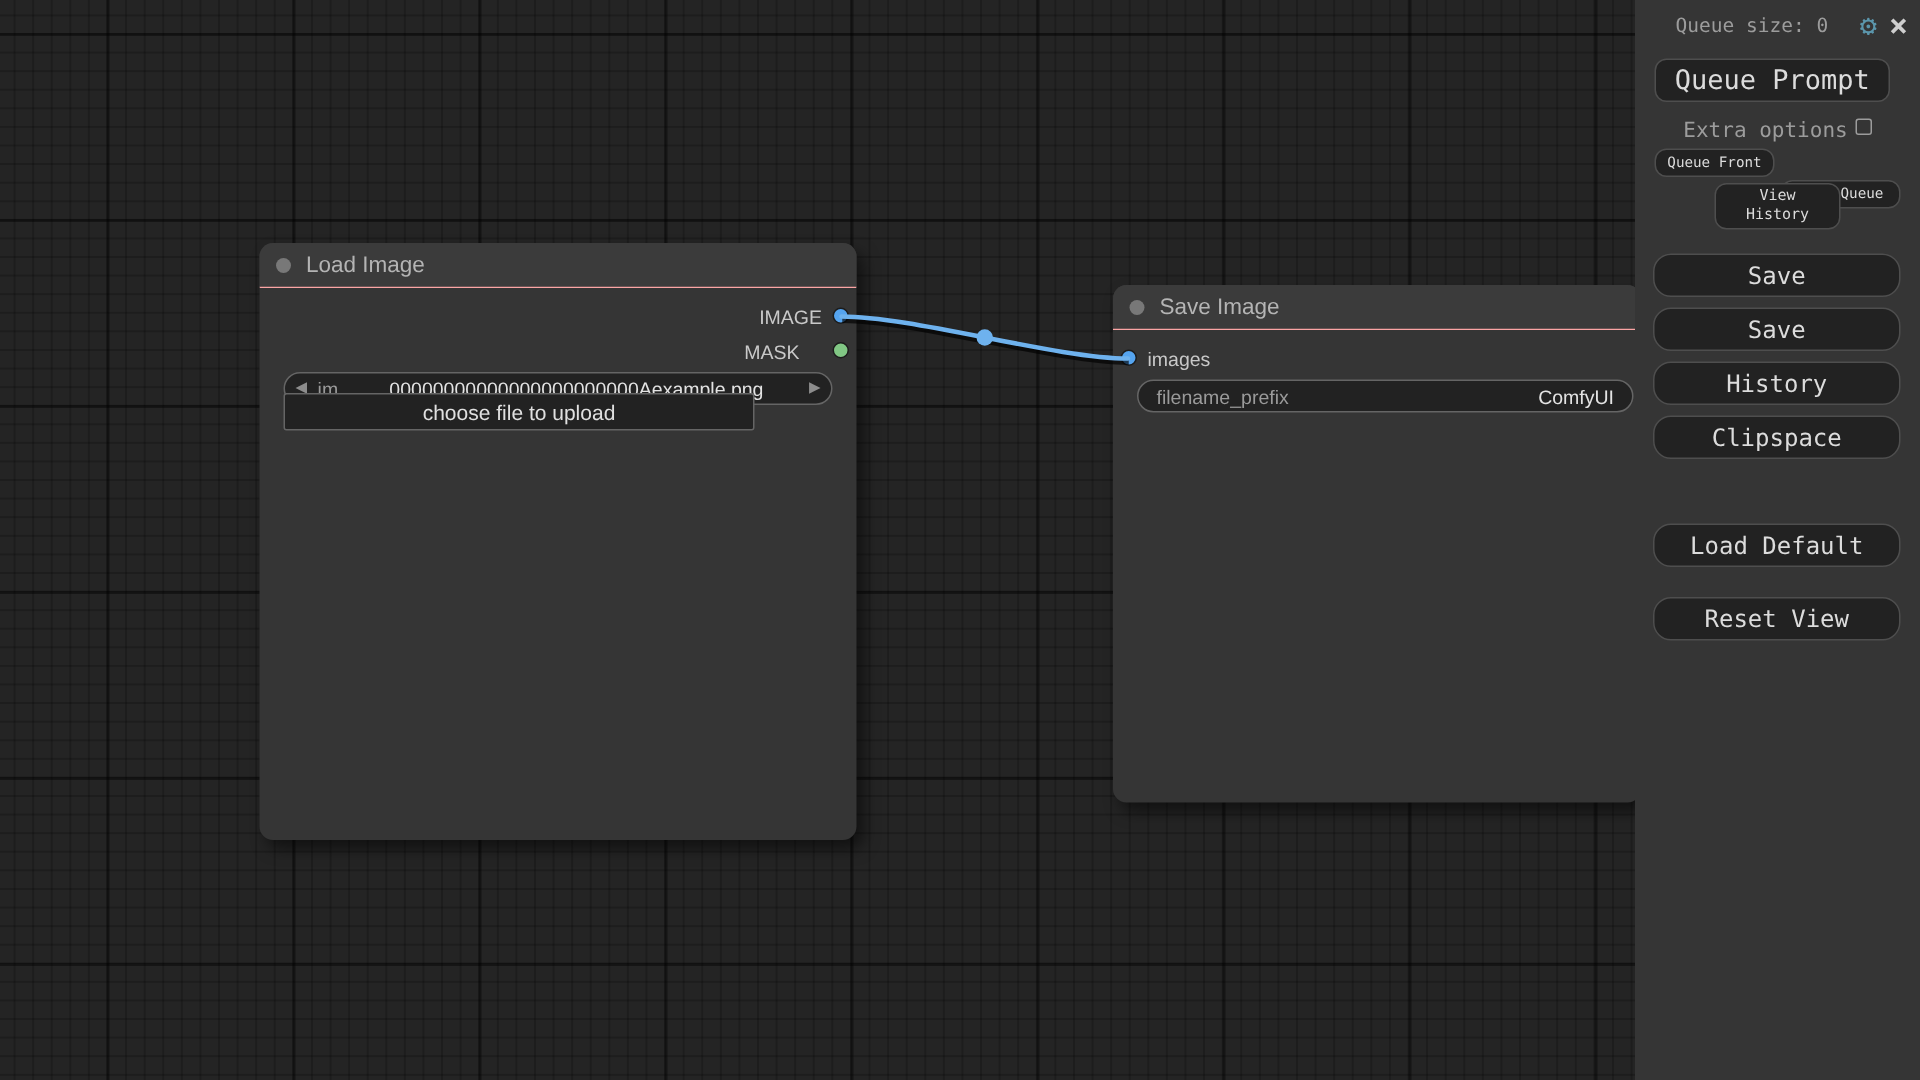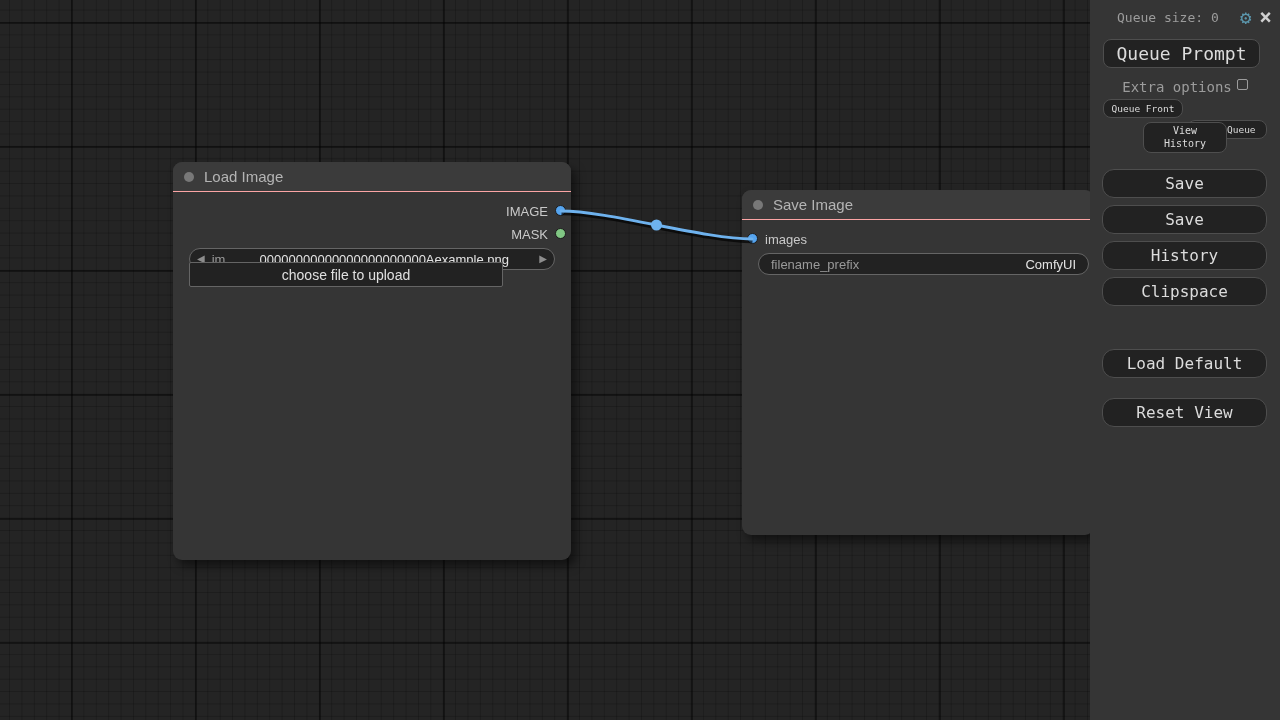--- a/index.html
+++ b/index.html
@@ -119,21 +119,21 @@
 
 <div class="canvas"></div>
 
 <div class="node" style="left:173px; top:162px; width:398px; height:398px;">
   <div class="node-title">
     <span class="title-dot"></span>
     <span>Load Image</span>
   </div>
   <div class="slot-label out" style="right:23px; top:42px;">IMAGE</div>
   <div class="slot-dot" style="left:382px; top:43px; background:#55a4ef;"></div>
-  <div class="slot-label out" style="right:23px; top:65px;">MASK</div>
+  <div class="slot-label out" style="right:38px; top:65px;">MASK</div>
   <div class="slot-dot" style="left:382px; top:66px; background:#81c784;"></div>
 
   <div class="widget-pill" style="left:16px; top:86px; width:366px; height:22px;">
     <span class="arrow">◀</span>
     <span class="wlabel">im...</span>
     <span class="wvalue">00000000000000000000000Aexample.png</span>
     <span class="arrow">▶</span>
   </div>
   <div class="widget-button" style="left:16px; top:100px; width:314px; height:25px;">choose file to upload</div>
 </div>

